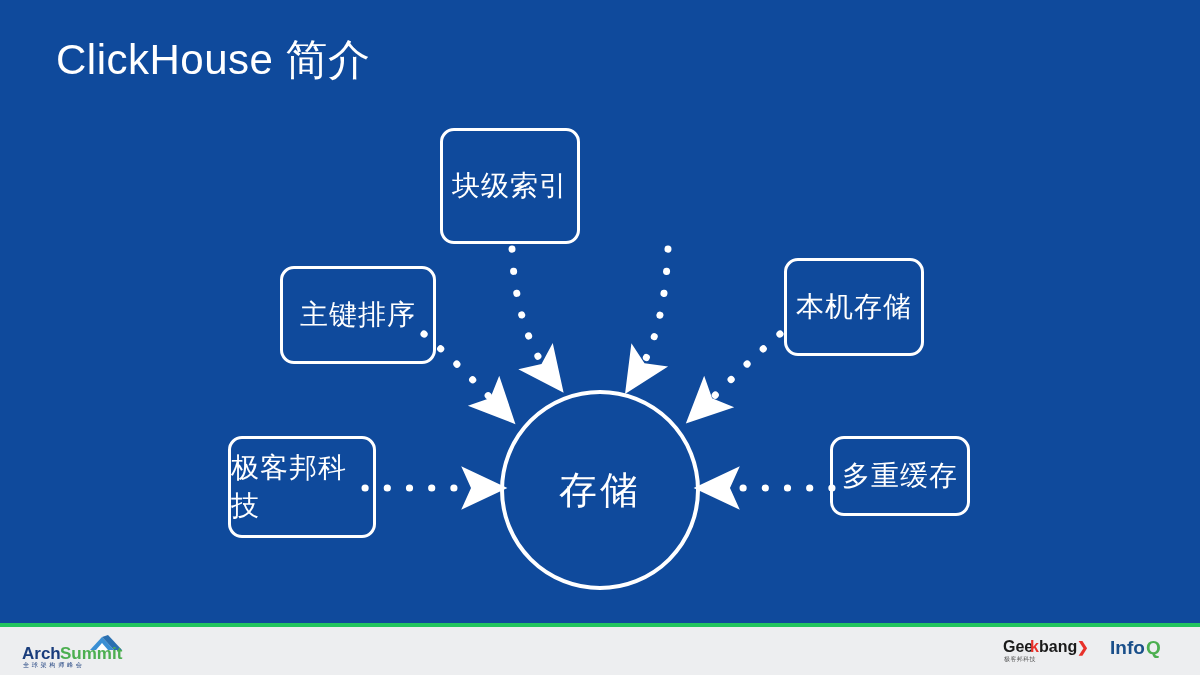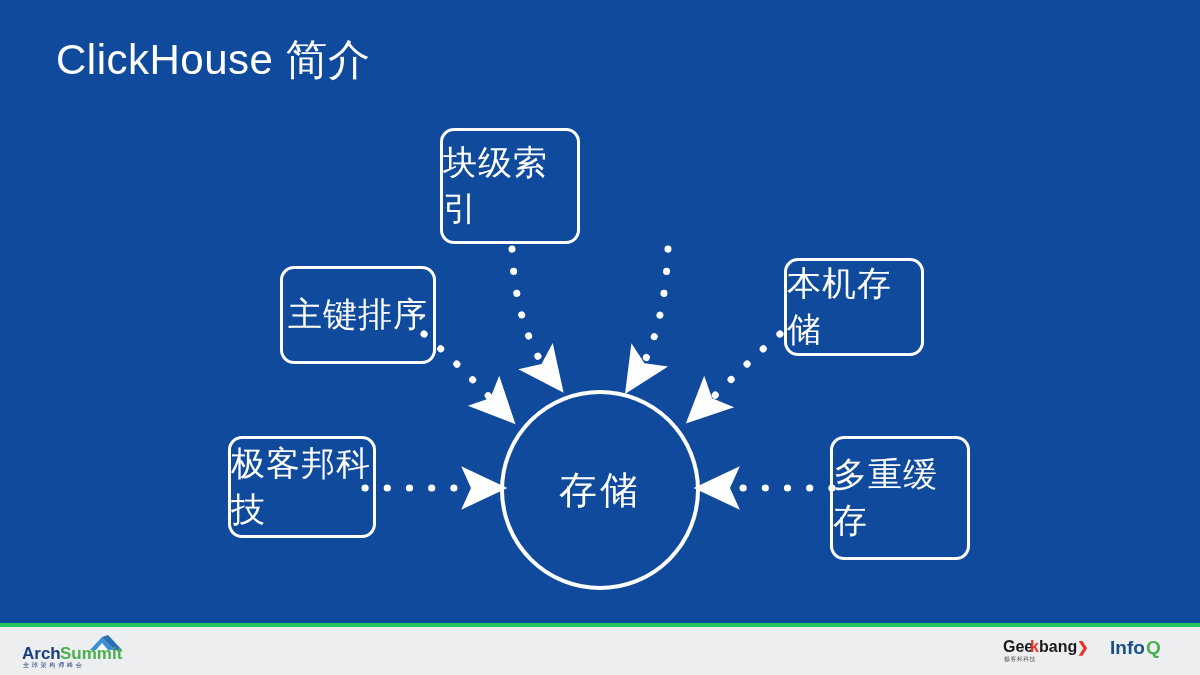--- a/index.html
+++ b/index.html
@@ -71,36 +71,36 @@
     width: 1200px;
     height: 620px;
   }
 
   .node {
     position: absolute;
     box-sizing: border-box;
     border: 3px solid #ffffff;
     border-radius: 14px;
     color: #ffffff;
-    font-size: 34px;
+    font-size: 28px;
     display: flex;
     align-items: center;
     justify-content: center;
     letter-spacing: 1px;
     background: transparent;
   }
   
   .n-block-index { left: 440px; top: 128px; width: 140px; height: 116px; }
   .n-partition   { left: 624px; top: 128px; width: 140px; height: 116px; }
   
   .n-pk-sort     { left: 280px; top: 266px; width: 156px; height: 98px; }
   .n-local-store { left: 784px; top: 258px; width: 140px; height: 98px; }
   
   .n-col-store   { left: 228px; top: 436px; width: 148px; height: 102px; }
-  .n-cache       { left: 830px; top: 436px; width: 140px; height: 124px; }
+  .n-cache       { left: 830px; top: 436px; width: 140px; height: 80px; }
 
   .center-node {
     position: absolute;
     left: 500px;
     top: 390px;
     width: 200px;
     height: 200px;
     border: 4px solid #ffffff;
     border-radius: 50%;
     color: #ffffff;

